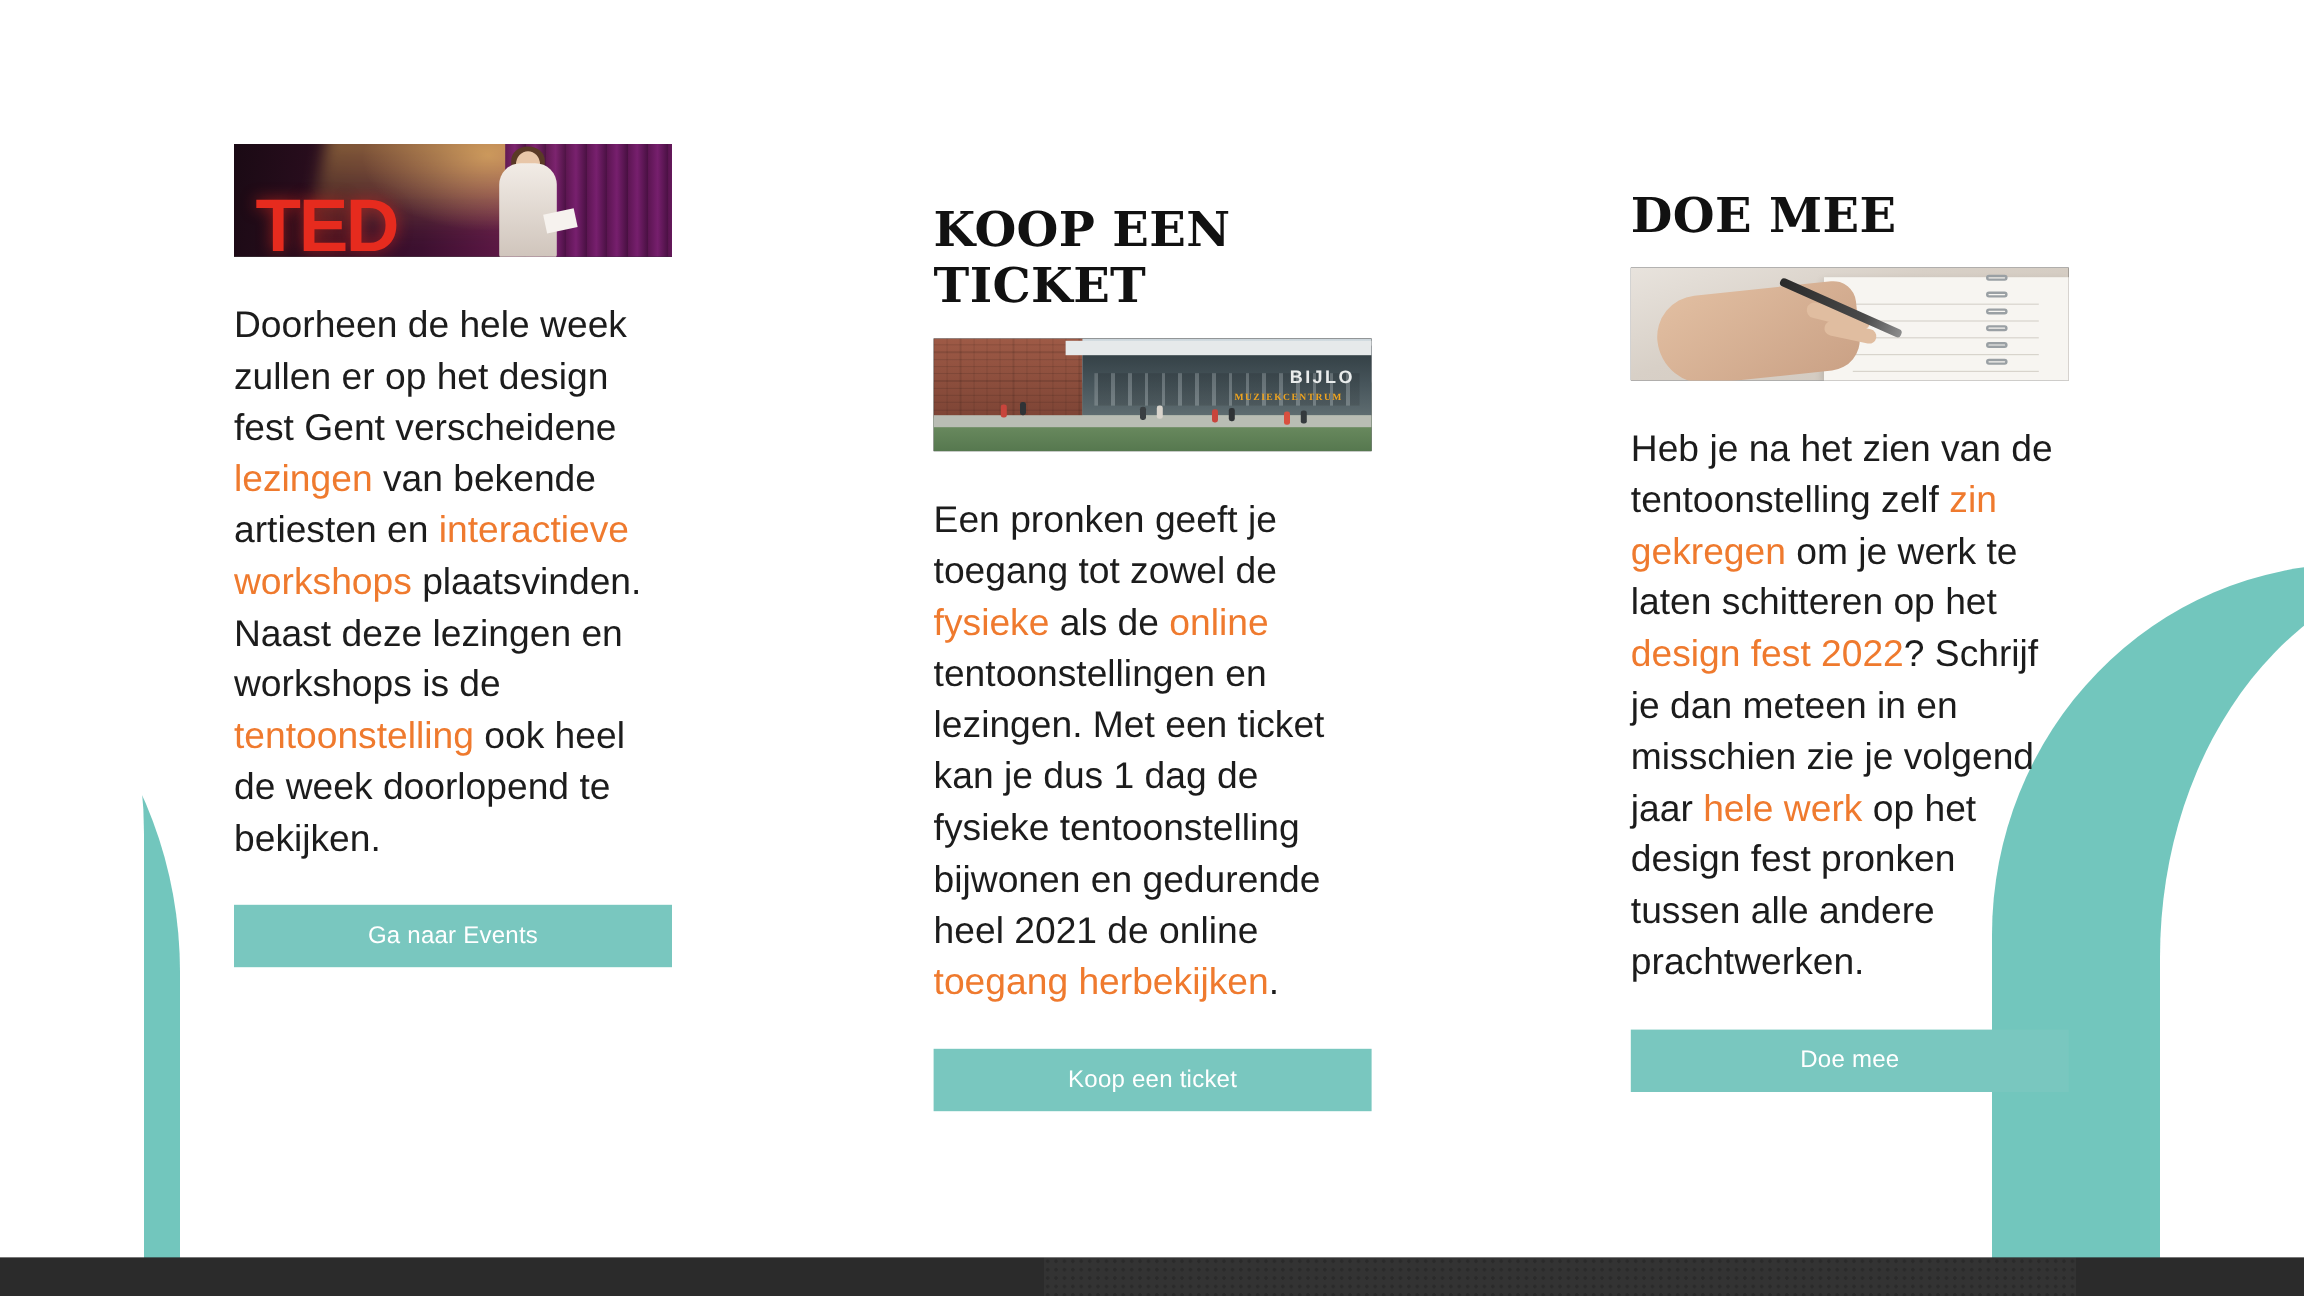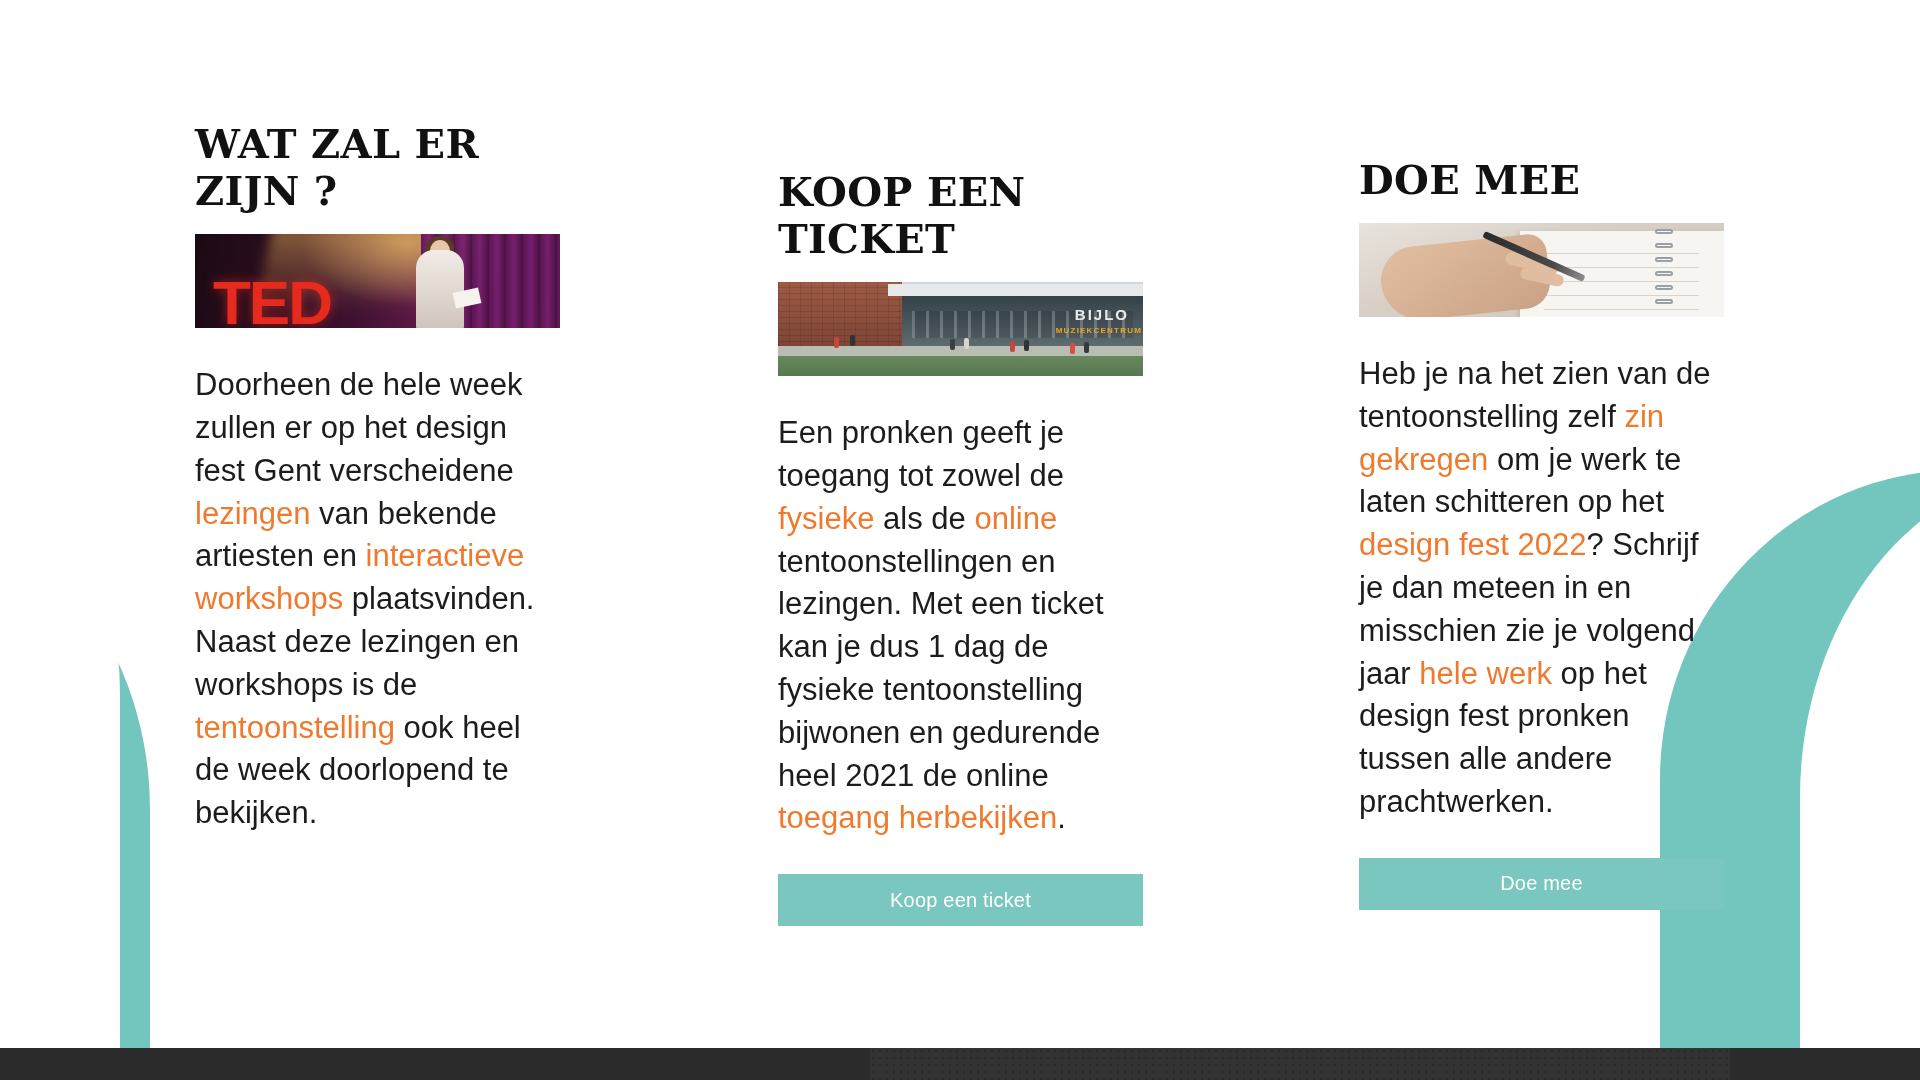--- a/index.html
+++ b/index.html
@@ -201,23 +201,23 @@
   .img-build .roof {
     position: absolute; left: 30%; top: 2%; width: 70%; height: 12%;
     background: #e6e9ea;
   }
   .img-build .sign1 {
     position: absolute; right: 14px; top: 24px;
     color: #e9ecec; font-size: 15px; font-weight: 700; letter-spacing: 2px;
     font-family: "Liberation Sans", sans-serif;
   }
   .img-build .sign2 {
-    position: absolute; right: 1px; top: 44px;
+    position: absolute; right: 24px; top: 44px;
     color: #f0a41f; font-size: 8px; font-weight: 700; letter-spacing: 1.2px;
-    font-family: Liberation Sans, sans-serif;
+    font-family: Liberation Serif, serif;
   }
   .img-build .grass {
     position: absolute; left: 0; bottom: 0; width: 100%; height: 30%;
     background: linear-gradient(180deg, #6f8f63, #56784f);
   }
   .img-build .path {
     position: absolute; left: 0; bottom: 22%; width: 100%; height: 10%;
     background: #b9bdb4;
   }
   .img-build .dot {
@@ -288,36 +288,36 @@
 <div id="page">
 
   <div class="teal-shape teal-left"></div>
   <div class="white-cover-left"></div>
   <div class="teal-shape teal-right"></div>
   <div class="white-cover-right"></div>
 
   <div class="columns">
 
     <div class="col col-1">
-      <h2>WAT ZAL ER ZIJN ?</h2>
 
       <div class="thumb">
         <div class="img-ted">
           <div class="beam"></div>
           <div class="curtain"></div>
           <div class="person-hair"></div>
           <div class="person-head"></div>
           <div class="person-body"></div>
           <div class="card"></div>
           <div class="ted">TED</div>
         </div>
       </div>
 
       <p class="body-text"><span>Doorheen de hele week zullen er op het design fest Gent verscheidene </span><span class="hl">lezingen</span><span> van bekende artiesten en </span><span class="hl">interactieve workshops</span><span> plaatsvinden. Naast deze lezingen en workshops is de </span><span class="hl">tentoonstelling</span><span> ook heel de week doorlopend te bekijken.</span></p>
 
+      <button class="cta">Ga naar Events</button>
     </div>
 
     <div class="col col-2">
       <h2>KOOP EEN TICKET</h2>
 
       <div class="thumb">
         <div class="img-build">
           <div class="brick"></div>
           <div class="glassblock"></div>
           <div class="roof"></div>

